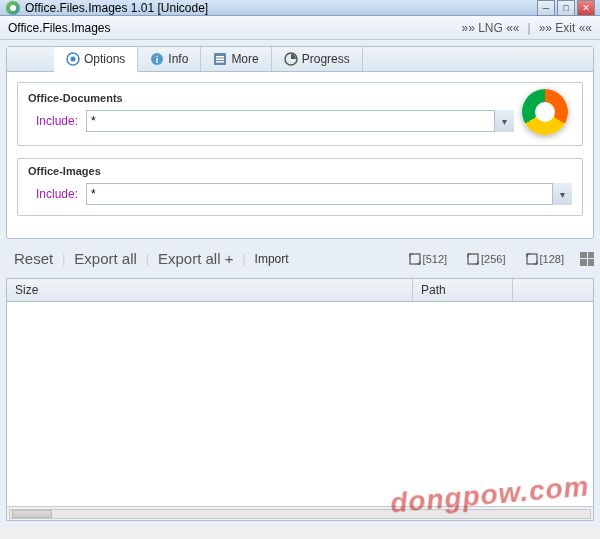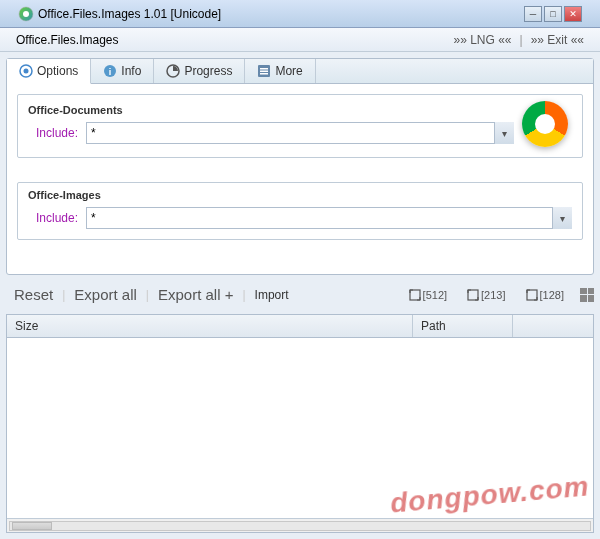--- a/index.html
+++ b/index.html
@@ -8,25 +8,25 @@
       font-size: 12px;
       background: #f0f0f0;
       width: 600px;
       height: 539px;
       overflow: hidden;
     }
 
     
     #title-bar {
       background: linear-gradient(to bottom, #d6e4f7, #b8cfe8);
-      height: 28px;
+      height: 16px;
       display: flex;
       align-items: center;
       justify-content: space-between;
-      padding: 0 18px;
+      padding: 0 5px;
       border-bottom: 1px solid #8a9fbf;
     }
     #title-text-area {
       display: flex;
       align-items: center;
       flex: 1;
     }
     #window-controls {
       display: flex;
       gap: 2px;
@@ -48,21 +48,21 @@
       color: white;
     }
 
     
     #menu-bar {
       background: linear-gradient(to bottom, #f5f8fc, #e5ecf5);
       height: 24px;
       display: flex;
       align-items: center;
       justify-content: space-between;
-      padding: 0 16px;
+      padding: 0 8px;
       border-bottom: 1px solid #c0ccd8;
     }
     #menu-right {
       display: flex;
       gap: 8px;
       font-size: 12px;
     }
     .menu-link {
       color: #555;
       cursor: pointer;
@@ -104,39 +104,40 @@
       cursor: pointer;
       font-size: 12px;
       color: #333;
       background: linear-gradient(to bottom, #eef3f8, #dce8f0);
     }
     .tab.active {
       background: white;
       border-bottom: 1px solid white;
       margin-bottom: -1px;
       z-index: 1;
+      margin-left: 47px;
     }
     .tab-icon {
       width: 14px;
       height: 14px;
       display: flex;
       align-items: center;
       justify-content: center;
     }
 
     
     #tab-content {
       padding: 10px;
     }
 
     .section-box {
       border: 1px solid #c0ccd8;
       border-radius: 2px;
       padding: 6px 10px 10px;
-      margin-bottom: 24px;
+      margin-bottom: 12px;
       position: relative;
     }
     .section-title {
       font-size: 11px;
       font-weight: bold;
       color: #333;
       margin-bottom: 6px;
     }
     .field-row {
       display: flex;
@@ -376,36 +377,36 @@
           <svg width="14" height="14" viewBox="0 0 14 14">
             <circle cx="7" cy="7" r="6" fill="#5599cc"></circle>
             <text x="7" y="11" text-anchor="middle" fill="white" font-size="9" font-weight="bold">i</text>
           </svg>
         </span>
         <span>Info</span>
       </div>
       <div class="tab">
         <span class="tab-icon">
           <svg width="14" height="14" viewBox="0 0 14 14">
-            <circle cx="7" cy="7" r="6" fill="none" stroke="#555" stroke-width="1.5"></circle>
-            <path d="M7,7 L7,2 A5,5 0 0,1 12,7 Z" fill="#555"></path>
-          </svg>
-        </span>
-        <span>Progress</span>
-      </div>
-      <div class="tab">
-        <span class="tab-icon">
-          <svg width="14" height="14" viewBox="0 0 14 14">
             <rect x="1" y="1" width="12" height="12" rx="1" fill="#6688aa"></rect>
             <rect x="3" y="4" width="8" height="1.5" fill="white"></rect>
             <rect x="3" y="6.5" width="8" height="1.5" fill="white"></rect>
             <rect x="3" y="9" width="8" height="1.5" fill="white"></rect>
           </svg>
         </span>
         <span>More</span>
+      </div>
+      <div class="tab">
+        <span class="tab-icon">
+          <svg width="14" height="14" viewBox="0 0 14 14">
+            <circle cx="7" cy="7" r="6" fill="none" stroke="#555" stroke-width="1.5"></circle>
+            <path d="M7,7 L7,2 A5,5 0 0,1 12,7 Z" fill="#555"></path>
+          </svg>
+        </span>
+        <span>Progress</span>
       </div>
     </div>
 
     <div id="tab-content">
 
       <div class="section-box" style="display:flex; align-items:center; gap:8px;">
         <div style="flex:1;">
           <div class="section-title">Office-Documents</div>
           <div class="field-row">
             <span class="field-label">Include:</span>
@@ -454,21 +455,21 @@
           <path d="M11,11 L8,11 M11,11 L11,8" stroke="#555" stroke-width="1.2"></path>
         </svg>
         <span>[512]</span>
       </button>
       <button class="icon-size-btn">
         <svg width="12" height="12" viewBox="0 0 12 12">
           <rect x="1" y="1" width="10" height="10" fill="none" stroke="#555" stroke-width="1.2"></rect>
           <path d="M1,1 L4,1 M1,1 L1,4" stroke="#555" stroke-width="1.2"></path>
           <path d="M11,11 L8,11 M11,11 L11,8" stroke="#555" stroke-width="1.2"></path>
         </svg>
-        <span>[213]</span>
+        <span>[256]</span>
       </button>
       <button class="icon-size-btn">
         <svg width="12" height="12" viewBox="0 0 12 12">
           <rect x="1" y="1" width="10" height="10" fill="none" stroke="#555" stroke-width="1.2"></rect>
           <path d="M1,1 L4,1 M1,1 L1,4" stroke="#555" stroke-width="1.2"></path>
           <path d="M11,11 L8,11 M11,11 L11,8" stroke="#555" stroke-width="1.2"></path>
         </svg>
         <span>[128]</span>
       </button>
       <div class="grid-icon">

